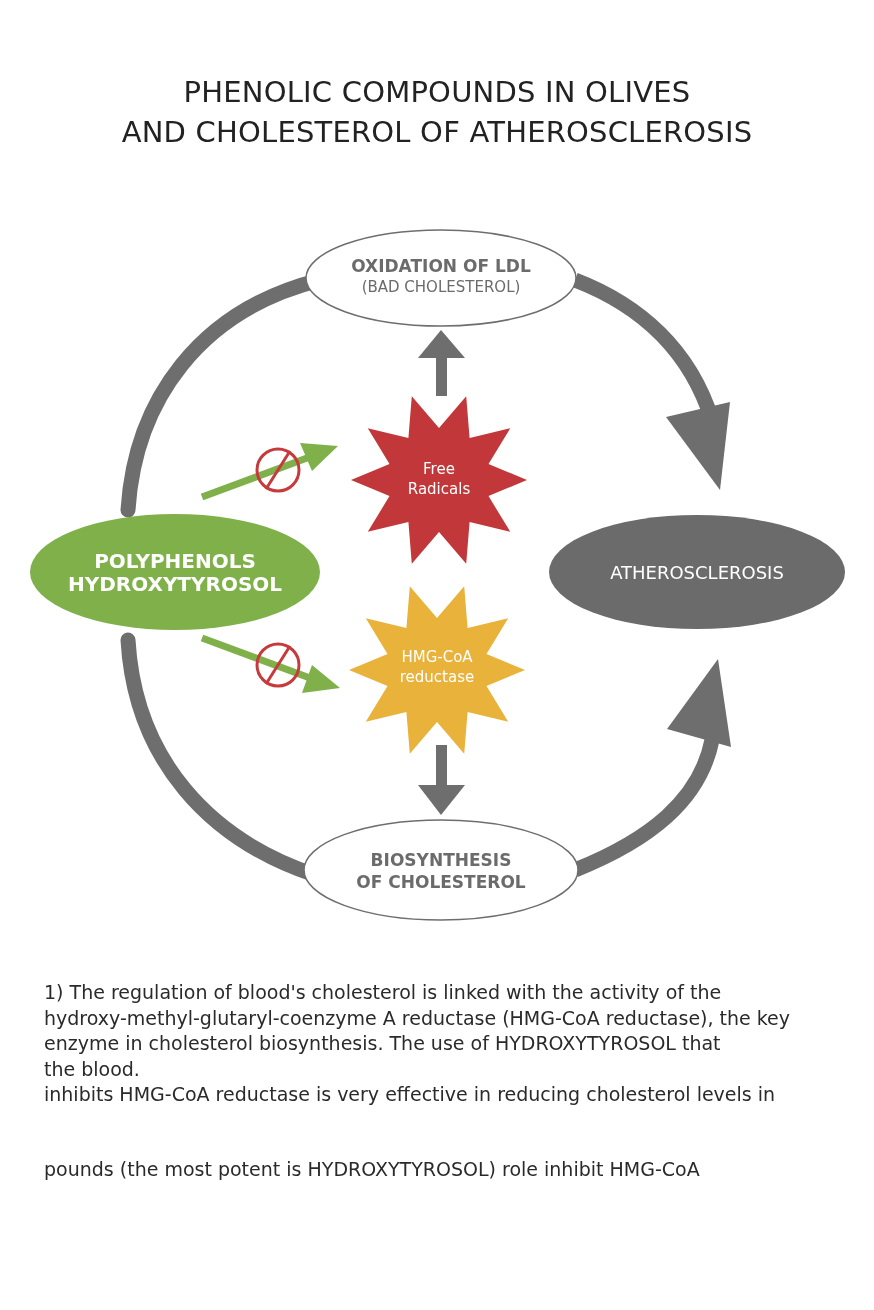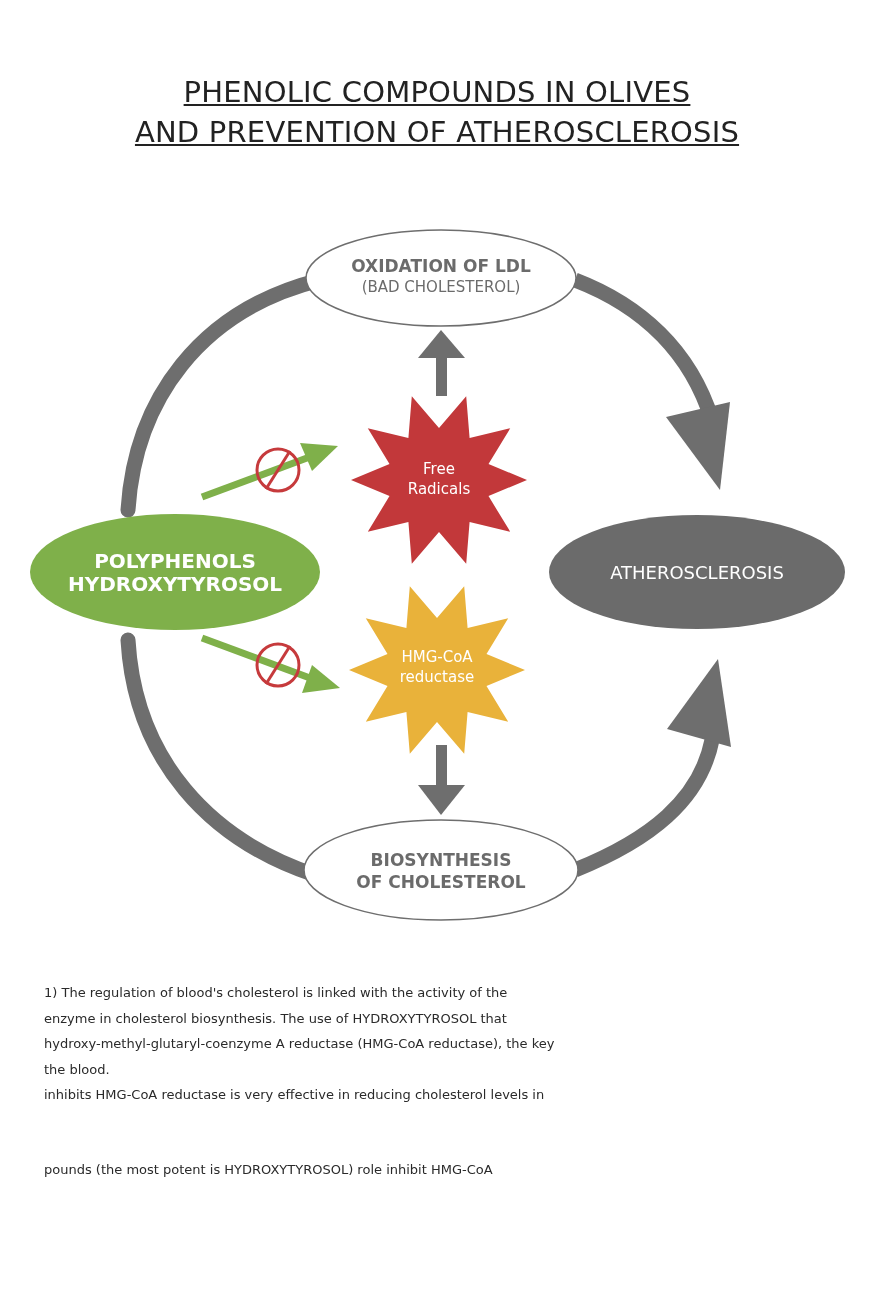--- a/index.html
+++ b/index.html
@@ -1,31 +1,31 @@
 <!DOCTYPE html>
 <html><head>
 <meta charset="utf-8">
 <style>
   html, body { margin: 0; padding: 0; background: #ffffff; }
   body { width: 874px; height: 1310px; position: relative; overflow: hidden; font-family: "DejaVu Sans", sans-serif; color: #2a2a2a; }
   .title { position: absolute; left: 0; top: 72px; width: 874px; text-align: center; font-family: "DejaVu Sans", sans-serif; font-size: 29px; line-height: 40px; color: #222; letter-spacing: 0.2px; font-weight: normal; }
-  .title div { white-space: nowrap; text-decoration: underline; }
+  .title div { white-space: nowrap; }
   svg.diagram { position: absolute; left: 0; top: 0; }
   .node-text { font-family: "DejaVu Sans", sans-serif; }
-  .para { position: absolute; left: 44px; width: 800px; font-family: "DejaVu Sans", sans-serif; font-size: 13px; line-height: 25.5px; color: #2a2a2a; }
+  .para { position: absolute; left: 44px; width: 800px; font-family: "DejaVu Sans", sans-serif; font-size: 19px; line-height: 25.5px; color: #2a2a2a; }
   .para.p1 { top: 980px; }
   .para.p2 { top: 1157px; }
   .para div { white-space: nowrap; }
 </style>
 </head>
 <body>
 
 <div class="title">
   <div>PHENOLIC COMPOUNDS IN OLIVES</div>
-  <div>AND PREVENTION OF ATHEROSCLEROSIS</div>
+  <div>AND CHOLESTEROL OF ATHEROSCLEROSIS</div>
 </div>
 
 <svg class="diagram" width="874" height="1310" viewBox="0 0 874 1310">
 
   <path d="M128,510 C135,400 200,310 320,280" fill="none" stroke="#6e6e6e" stroke-width="15" stroke-linecap="round"></path>
   <path d="M128,640 C135,760 210,840 315,875" fill="none" stroke="#6e6e6e" stroke-width="15" stroke-linecap="round"></path>
   <path d="M575,280 C640,305 690,350 712,420" fill="none" stroke="#6e6e6e" stroke-width="15"></path>
   <polygon points="666,417 730,402 720,490" fill="#6e6e6e"></polygon>
   <path d="M575,870 C650,840 700,800 712,740" fill="none" stroke="#6e6e6e" stroke-width="15"></path>
   <polygon points="667,729 718,659 731,747" fill="#6e6e6e"></polygon>
@@ -89,21 +89,21 @@
     <line x1="266" y1="489" x2="290" y2="451" stroke="#c63a3c" stroke-width="3"></line>
   </g>
   <g>
     <circle cx="278" cy="665" r="21" fill="none" stroke="#c63a3c" stroke-width="3"></circle>
     <line x1="266" y1="684" x2="290" y2="646" stroke="#c63a3c" stroke-width="3"></line>
   </g>
 </svg>
 
 <div class="para p1">
   <div>1) The regulation of blood's cholesterol is linked with the activity of the</div>
+  <div>hydroxy-methyl-glutaryl-coenzyme A reductase (HMG-CoA reductase), the key</div>
   <div>enzyme in cholesterol biosynthesis. The use of HYDROXYTYROSOL that</div>
-  <div>hydroxy-methyl-glutaryl-coenzyme A reductase (HMG-CoA reductase), the key</div>
   <div>the blood.</div>
   <div>inhibits HMG-CoA reductase is very effective in reducing cholesterol levels in</div>
 </div>
 
 <div class="para p2">
   <div>pounds (the most potent is HYDROXYTYROSOL) role inhibit HMG-CoA</div>
 </div>
 
 </body></html>

